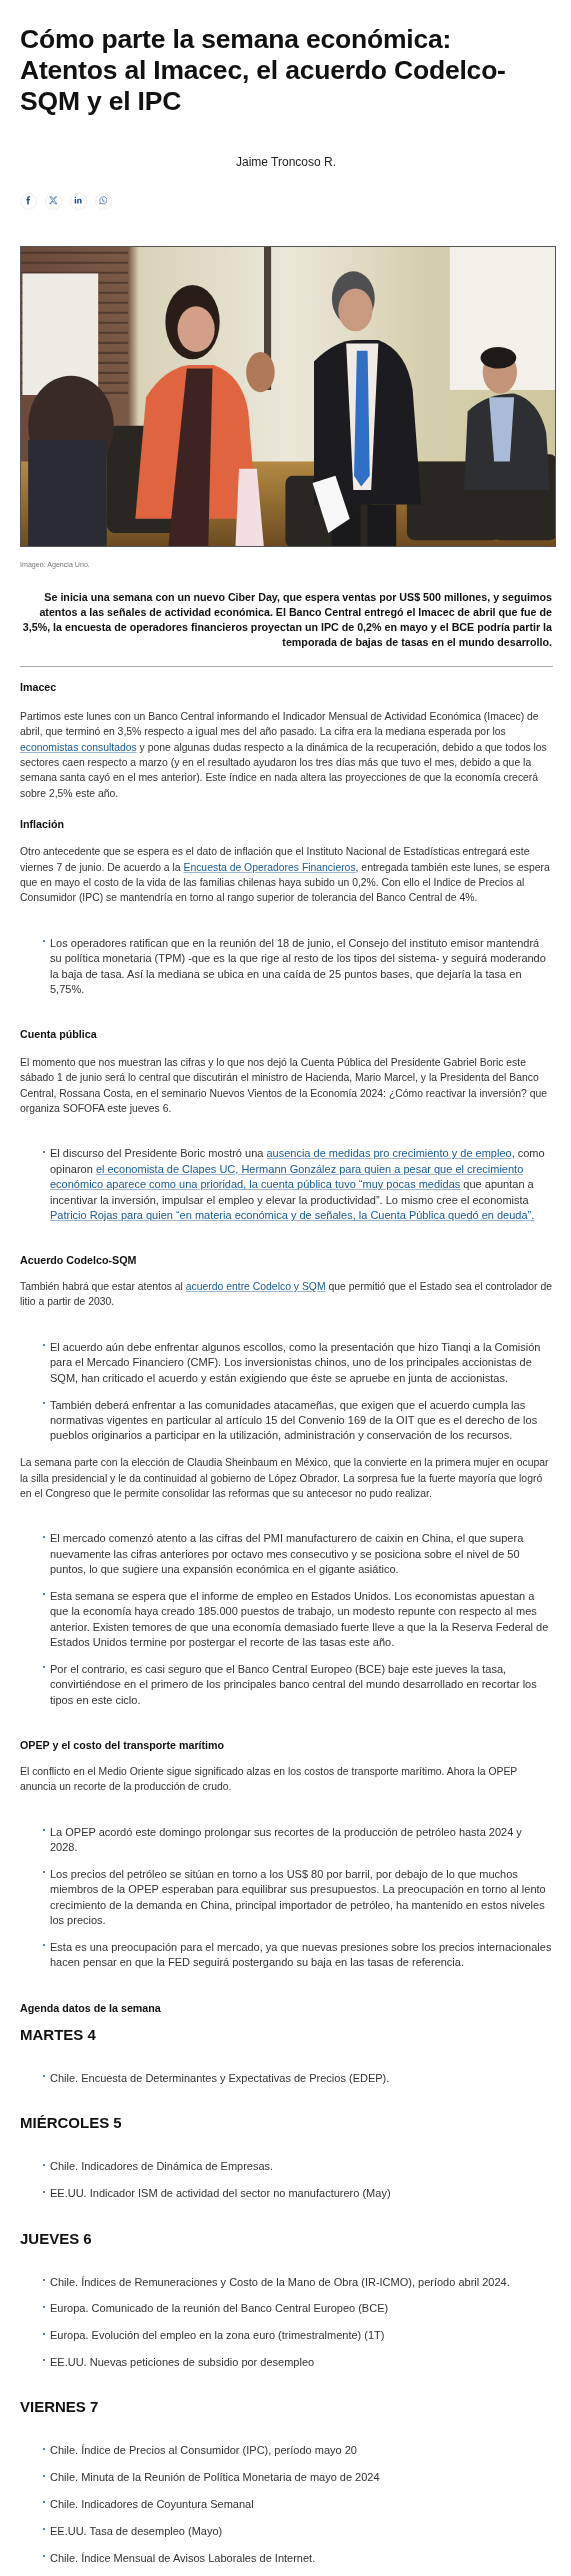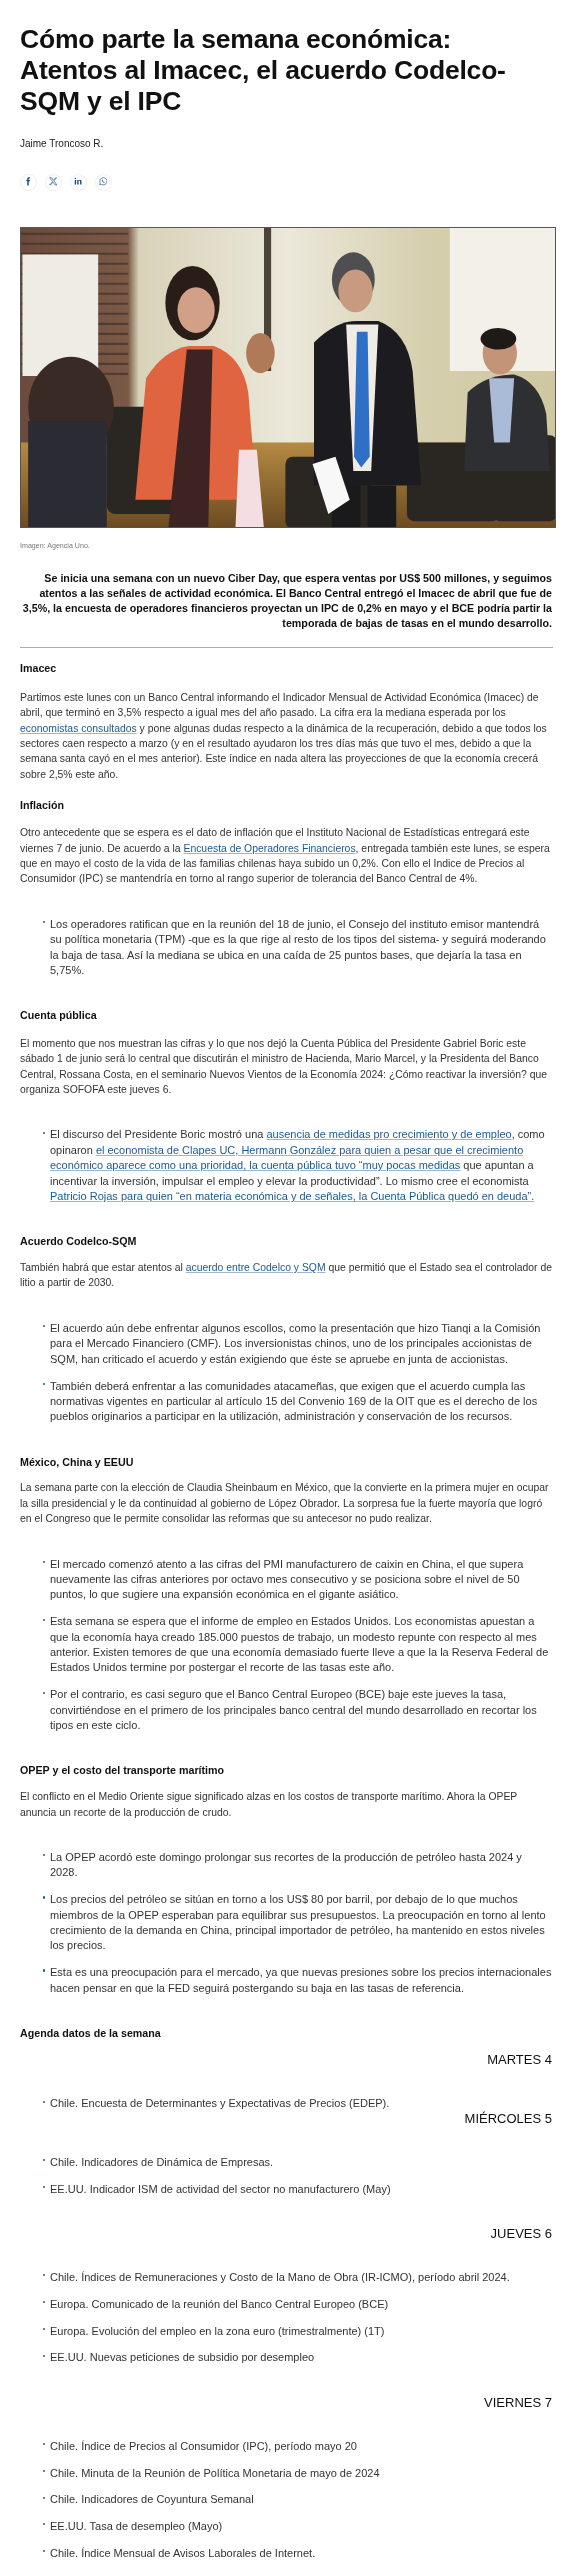--- a/index.html
+++ b/index.html
@@ -15,24 +15,25 @@
   h1.title {
     font-family: "Liberation Sans", sans-serif;
     font-size: 26.5px;
     line-height: 31px;
     font-weight: bold;
     color: #111111;
     padding-top: 7.9px;
     letter-spacing: -0.2px;
   }
   .author {
-    margin-top: 20px;
-    font-size: 10px;
+    margin-top: 39px;
+    font-size: 12px;
     color: #222;
     line-height: 13px;
+    text-align: center;
   }
   .share {
     display: flex;
     gap: 7.9px;
     margin-top: 24px;
   }
   .share-btn {
     width: 17px; height: 17px;
     border: 0.7px solid #eeeeee;
     border-radius: 50%;
@@ -101,25 +102,24 @@
   ul.bul li::before {
     content: "";
     position: absolute;
     left: -7.1px;
     top: 4.3px;
     width: 2.1px; height: 2.1px;
     border-radius: 50%;
     background: #1a5a92;
   }
   h3.day {
-    font-size: 13px;
-    font-weight: normal;
+    font-size: 15px;
+    font-weight: bold;
     color: #111;
     line-height: 13px;
-    text-align: right;
   }
 </style>
 </head>
 <body>
 
 <div class="wrap">
 
   <h1 class="title">Cómo parte la semana económica: Atentos al Imacec, el acuerdo Codelco-SQM y el IPC</h1>
 
   <div class="author">Jaime Troncoso R.</div>
@@ -246,21 +246,20 @@
     <li><span>El discurso del Presidente Boric mostró una </span><a class="lnk" href="#">ausencia de medidas pro crecimiento y de empleo</a><span>, como opinaron </span><a class="lnk" href="#">el economista de Clapes UC, Hermann González para quien a pesar que el crecimiento económico aparece como una prioridad, la cuenta pública tuvo “muy pocas medidas</a><span> que apuntan a incentivar la inversión, impulsar el empleo y elevar la productividad”. Lo mismo cree el economista </span><a class="lnk" href="#">Patricio Rojas para quien “en materia económica y de señales, la Cuenta Pública quedó en deuda”.</a></li>
   </ul>
 
   <h2 class="sec" style="margin-top:30px;">Acuerdo Codelco-SQM</h2>
   <p class="body" style="margin-top:11.4px;"><span>También habrá que estar atentos al </span><a class="lnk" href="#">acuerdo entre Codelco y SQM</a><span> que permitió que el Estado sea el controlador de litio a partir de 2030.</span></p>
   <ul class="bul" style="margin-top:30px;">
     <li>El acuerdo aún debe enfrentar algunos escollos, como la presentación que hizo Tianqi a la Comisión para el Mercado Financiero (CMF). Los inversionistas chinos, uno de los principales accionistas de SQM, han criticado el acuerdo y están exigiendo que éste se apruebe en junta de accionistas.</li>
     <li style="margin-top:11.4px;">También deberá enfrentar a las comunidades atacameñas, que exigen que el acuerdo cumpla las normativas vigentes en particular al artículo 15 del Convenio 169 de la OIT que es el derecho de los pueblos originarios a participar en la utilización, administración y conservación de los recursos.</li>
   </ul>
 
-  <h2 class="sec" style="margin-top:30px;">México, China y EEUU</h2>
   <p class="body" style="margin-top:11.4px;">La semana parte con la elección de Claudia Sheinbaum en México, que la convierte en la primera mujer en ocupar la silla presidencial y le da continuidad al gobierno de López Obrador. La sorpresa fue la fuerte mayoría que logró en el Congreso que le permite consolidar las reformas que su antecesor no pudo realizar.</p>
   <ul class="bul" style="margin-top:30px;">
     <li>El mercado comenzó atento a las cifras del PMI manufacturero de caixin en China, el que supera nuevamente las cifras anteriores por octavo mes consecutivo y se posiciona sobre el nivel de 50 puntos, lo que sugiere una expansión económica en el gigante asiático.</li>
     <li style="margin-top:11.4px;">Esta semana se espera que el informe de empleo en Estados Unidos. Los economistas apuestan a que la economía haya creado 185.000 puestos de trabajo, un modesto repunte con respecto al mes anterior. Existen temores de que una economía demasiado fuerte lleve a que la la Reserva Federal de Estados Unidos termine por postergar el recorte de las tasas este año.</li>
     <li style="margin-top:11.4px;">Por el contrario, es casi seguro que el Banco Central Europeo (BCE) baje este jueves la tasa, convirtiéndose en el primero de los principales banco central del mundo desarrollado en recortar los tipos en este ciclo.</li>
   </ul>
 
   <h2 class="sec" style="margin-top:30px;">OPEP y el costo del transporte marítimo</h2>
   <p class="body" style="margin-top:11.4px;">El conflicto en el Medio Oriente sigue significado alzas en los costos de transporte marítimo. Ahora la OPEP anuncia un recorte de la producción de crudo.</p>
   <ul class="bul" style="margin-top:30px;">
@@ -269,21 +268,21 @@
     <li style="margin-top:11.4px;">Esta es una preocupación para el mercado, ya que nuevas presiones sobre los precios internacionales hacen pensar en que la FED seguirá postergando su baja en las tasas de referencia.</li>
   </ul>
 
   <h2 class="sec" style="margin-top:30px;">Agenda datos de la semana</h2>
 
   <h3 class="day" style="margin-top:13px;">MARTES 4</h3>
   <ul class="bul" style="margin-top:30px;">
     <li>Chile. Encuesta de Determinantes y Expectativas de Precios (EDEP).</li>
   </ul>
 
-  <h3 class="day" style="">MIÉRCOLES 5</h3>
+  <h3 class="day" style="margin-top:30px;">MIÉRCOLES 5</h3>
   <ul class="bul" style="margin-top:30px;">
     <li>Chile. Indicadores de Dinámica de Empresas.</li>
     <li style="margin-top:11.4px;">EE.UU. Indicador ISM de actividad del sector no manufacturero (May)</li>
   </ul>
 
   <h3 class="day" style="margin-top:30px;">JUEVES 6</h3>
   <ul class="bul" style="margin-top:30px;">
     <li>Chile. Índices de Remuneraciones y Costo de la Mano de Obra (IR-ICMO), período abril 2024.</li>
     <li style="margin-top:11.4px;">Europa. Comunicado de la reunión del Banco Central Europeo (BCE)</li>
     <li style="margin-top:11.4px;">Europa. Evolución del empleo en la zona euro (trimestralmente) (1T)</li>

